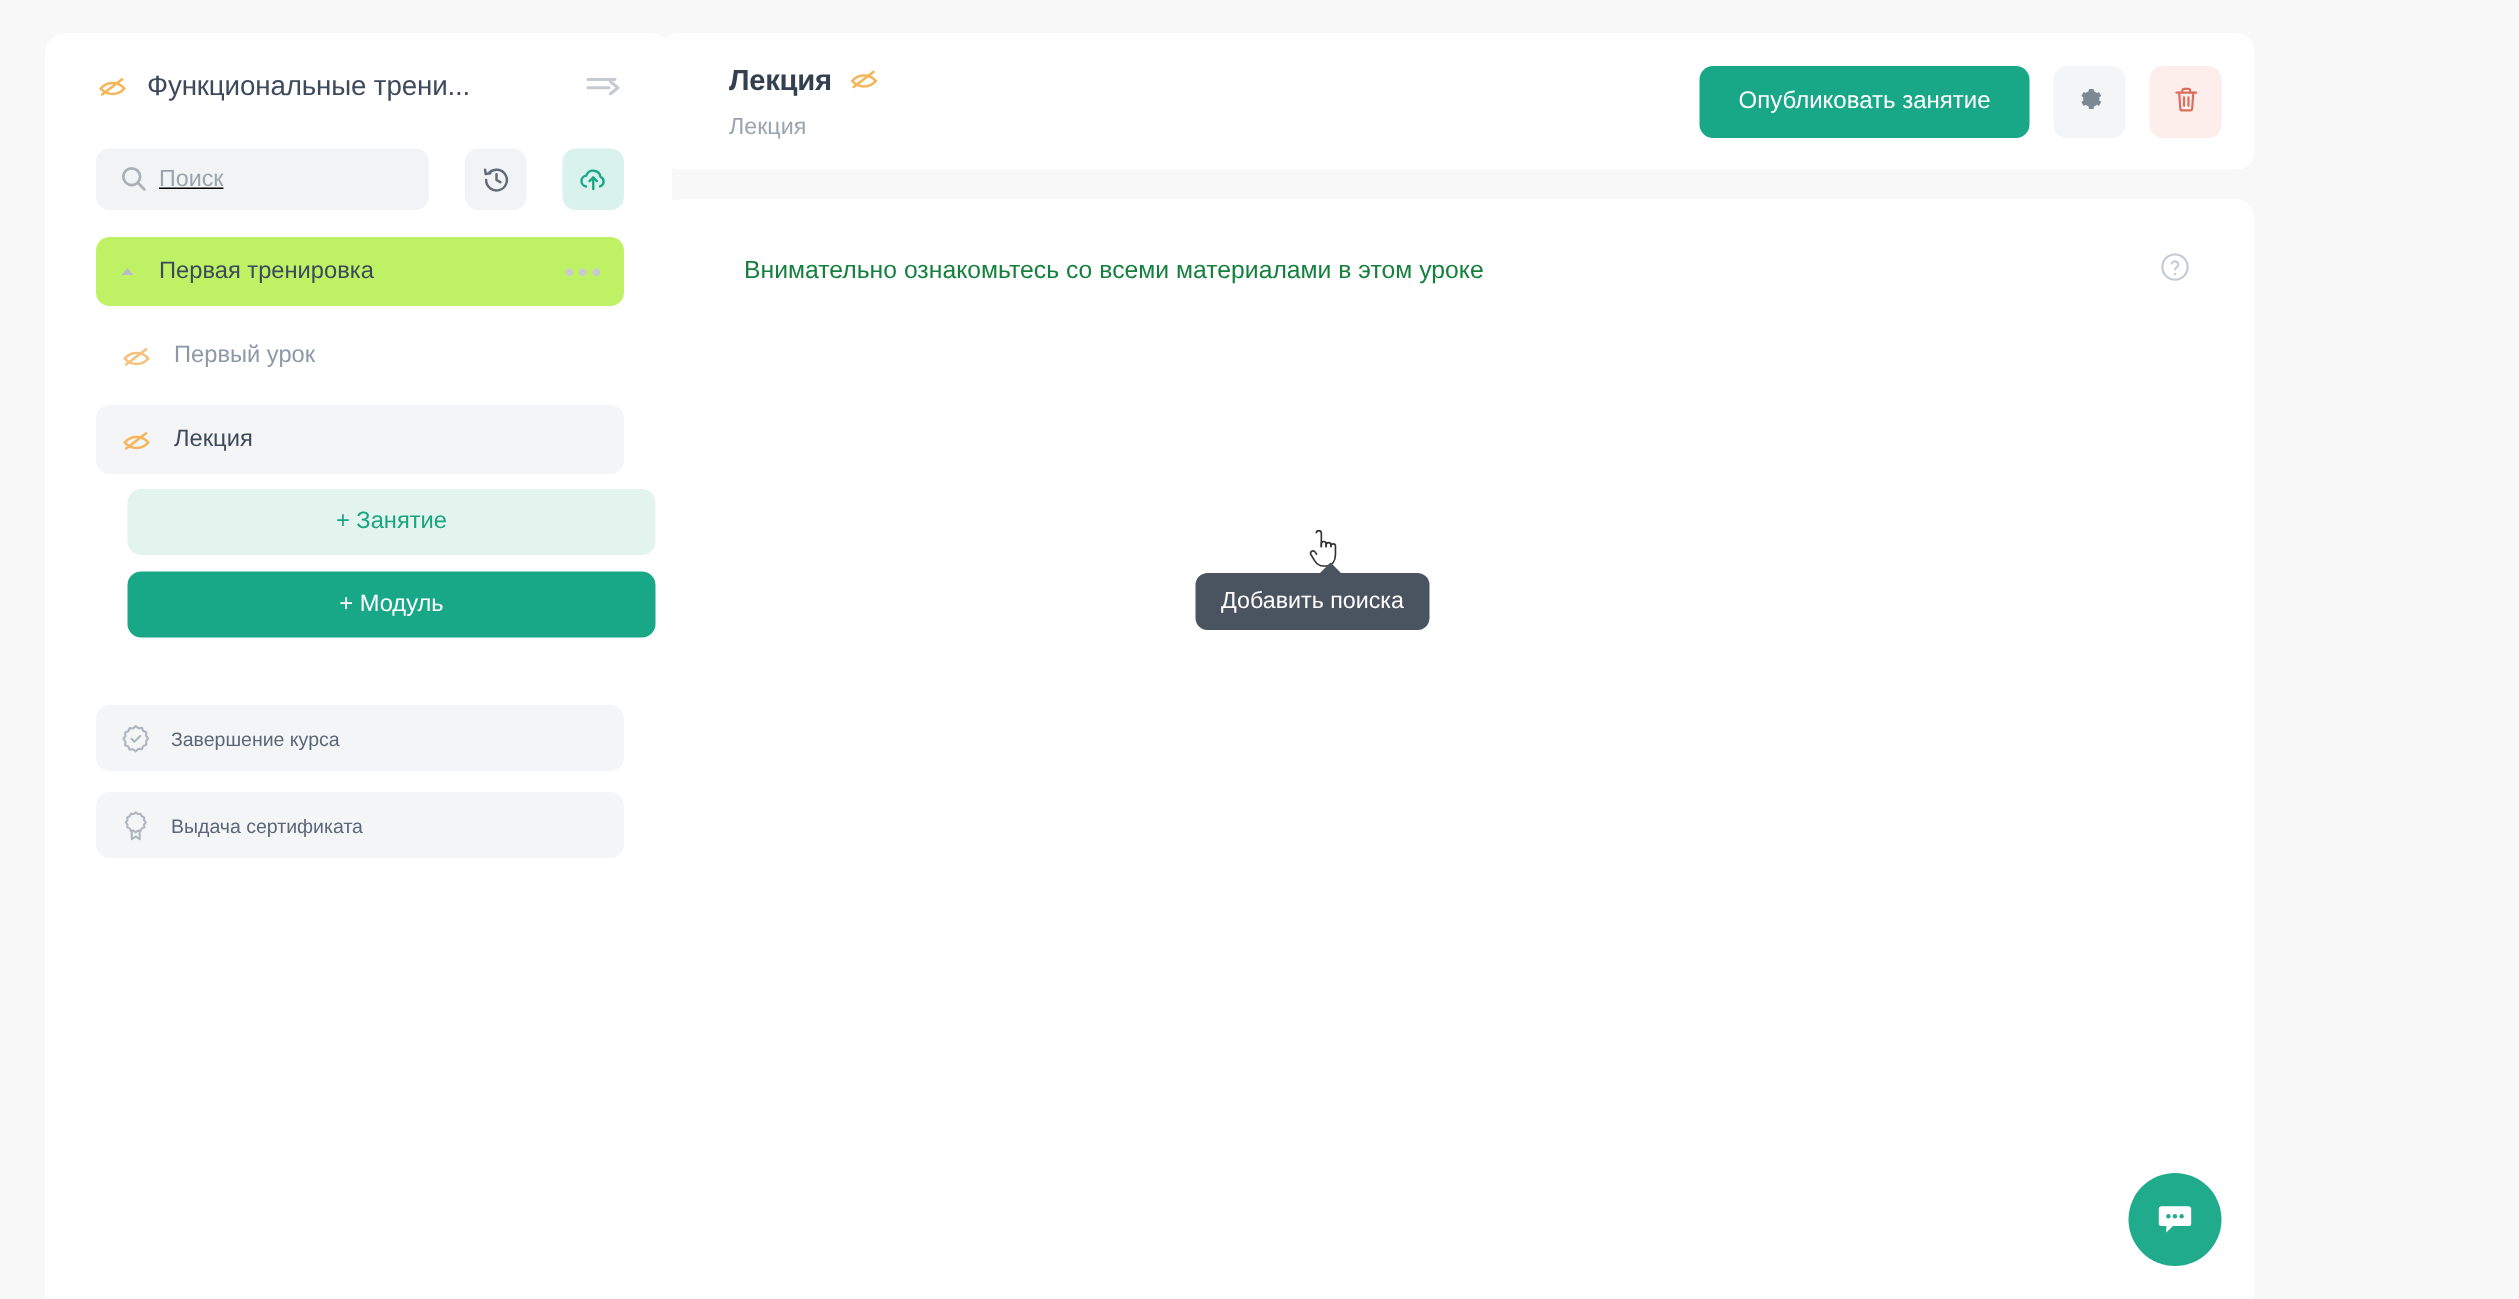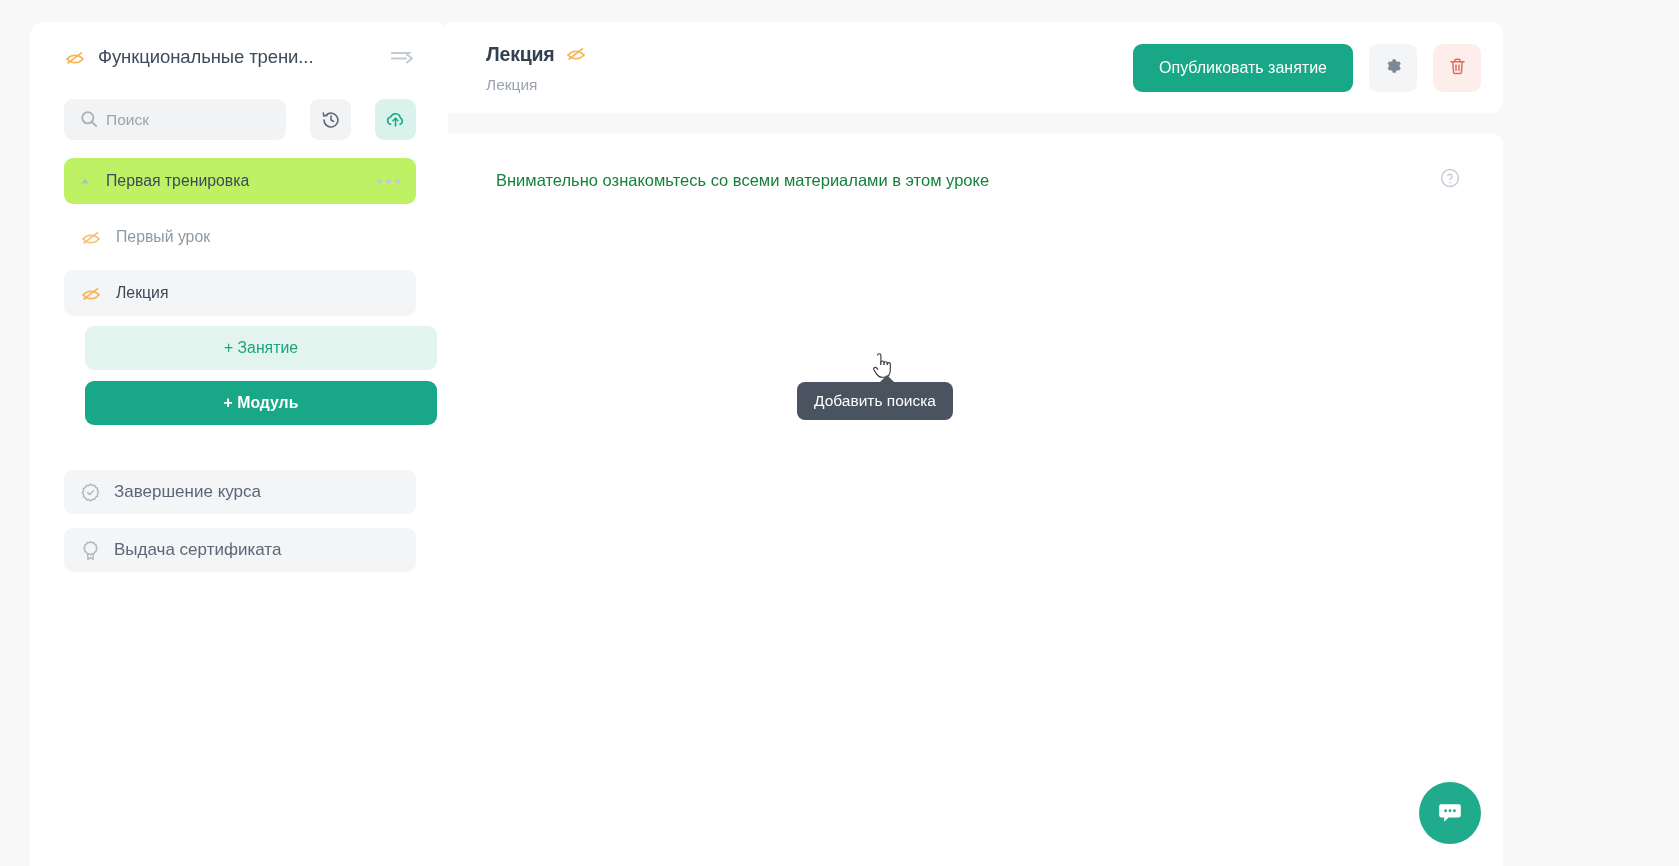--- a/index.html
+++ b/index.html
@@ -29,20 +29,21 @@
     flex: 1 1 auto;
     font-size: 18.5px; color: #3d4a5c; font-weight: 400;
     white-space: nowrap; overflow: hidden;
     letter-spacing: -0.1px;
   }
   .sb-menu-icon { flex: 0 0 auto; width: 26px; height: 20px; cursor: pointer; }
 
   .sb-search-row {
     display: flex; align-items: center; gap: 24px;
     padding: 7px 32px 0 34px;
+    text-decoration: underline;
   }
   .search-box {
     position: relative; flex: 1 1 auto; height: 41px;
     background: #f1f3f4; border-radius: 9px;
     display: flex; align-items: center; padding-left: 42px;
   }
   .search-box .mag { position: absolute; left: 16px; top: 11px; width: 18px; height: 18px; }
   .search-input {
     border: 0; outline: 0; background: transparent;
     font-family: "Liberation Sans", sans-serif;
@@ -84,31 +85,31 @@
   .row-lesson.active .lbl { color: #3d4a5c; }
 
   .btn-wide {
     display: flex; align-items: center; justify-content: center;
     height: 44px; border-radius: 9px; cursor: pointer;
     font-size: 15.8px; margin-bottom: 11px; border: 0; width: 100%;
     font-family: "Liberation Sans", sans-serif;
     margin-left: 21px;
   }
   .btn-lesson { background: #e3f4ef; color: #1aa57f; }
-  .btn-module { background: #18a887; color: #ffffff; font-weight: 700; margin-top: 0px; }
+  .btn-module { background: #18a887; color: #ffffff; font-weight: 400; margin-top: 0px; }
 
   .sb-gap { height: 34px; }
 
   .row-flat {
     display: flex; align-items: center;
     height: 44px; border-radius: 9px; background: #f4f5f6;
     padding: 0 16px; cursor: pointer; margin-bottom: 14px;
   }
   .row-flat .ic { width: 21px; height: 21px; margin-right: 13px; flex: 0 0 auto; }
-  .row-flat .lbl { font-size: 17px; color: #5a6779; }
+  .row-flat .lbl { font-size: 13px; color: #5a6779; }
 
   
   .main-head {
     position: absolute; left: 441px; top: 22px;
     width: 1062px; height: 91px;
     background: #ffffff; border-radius: 12px;
     display: flex; align-items: center; padding: 0 22px 0 45px;
   }
   .mh-left { flex: 1 1 auto; }
   .mh-title-row { display: flex; align-items: center; gap: 11px; }

